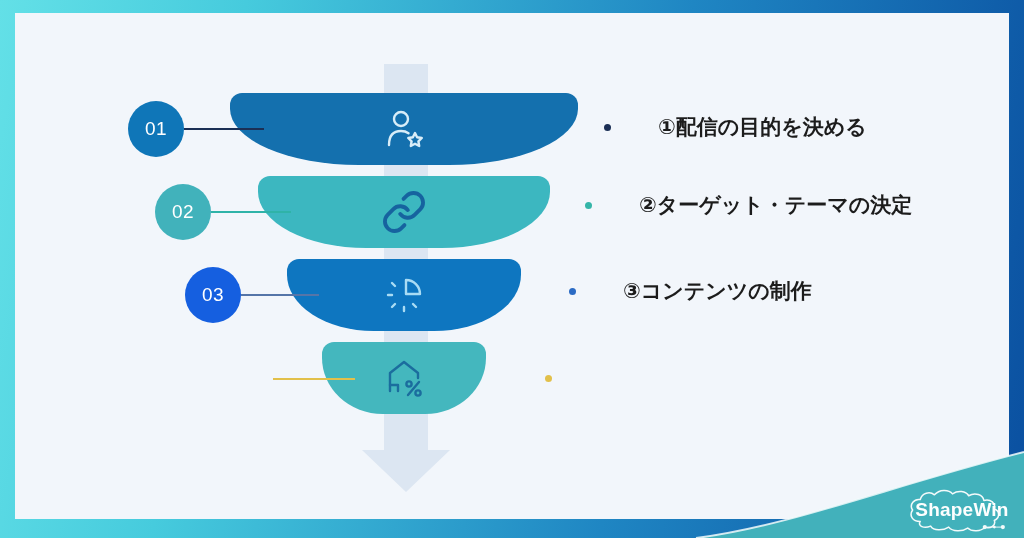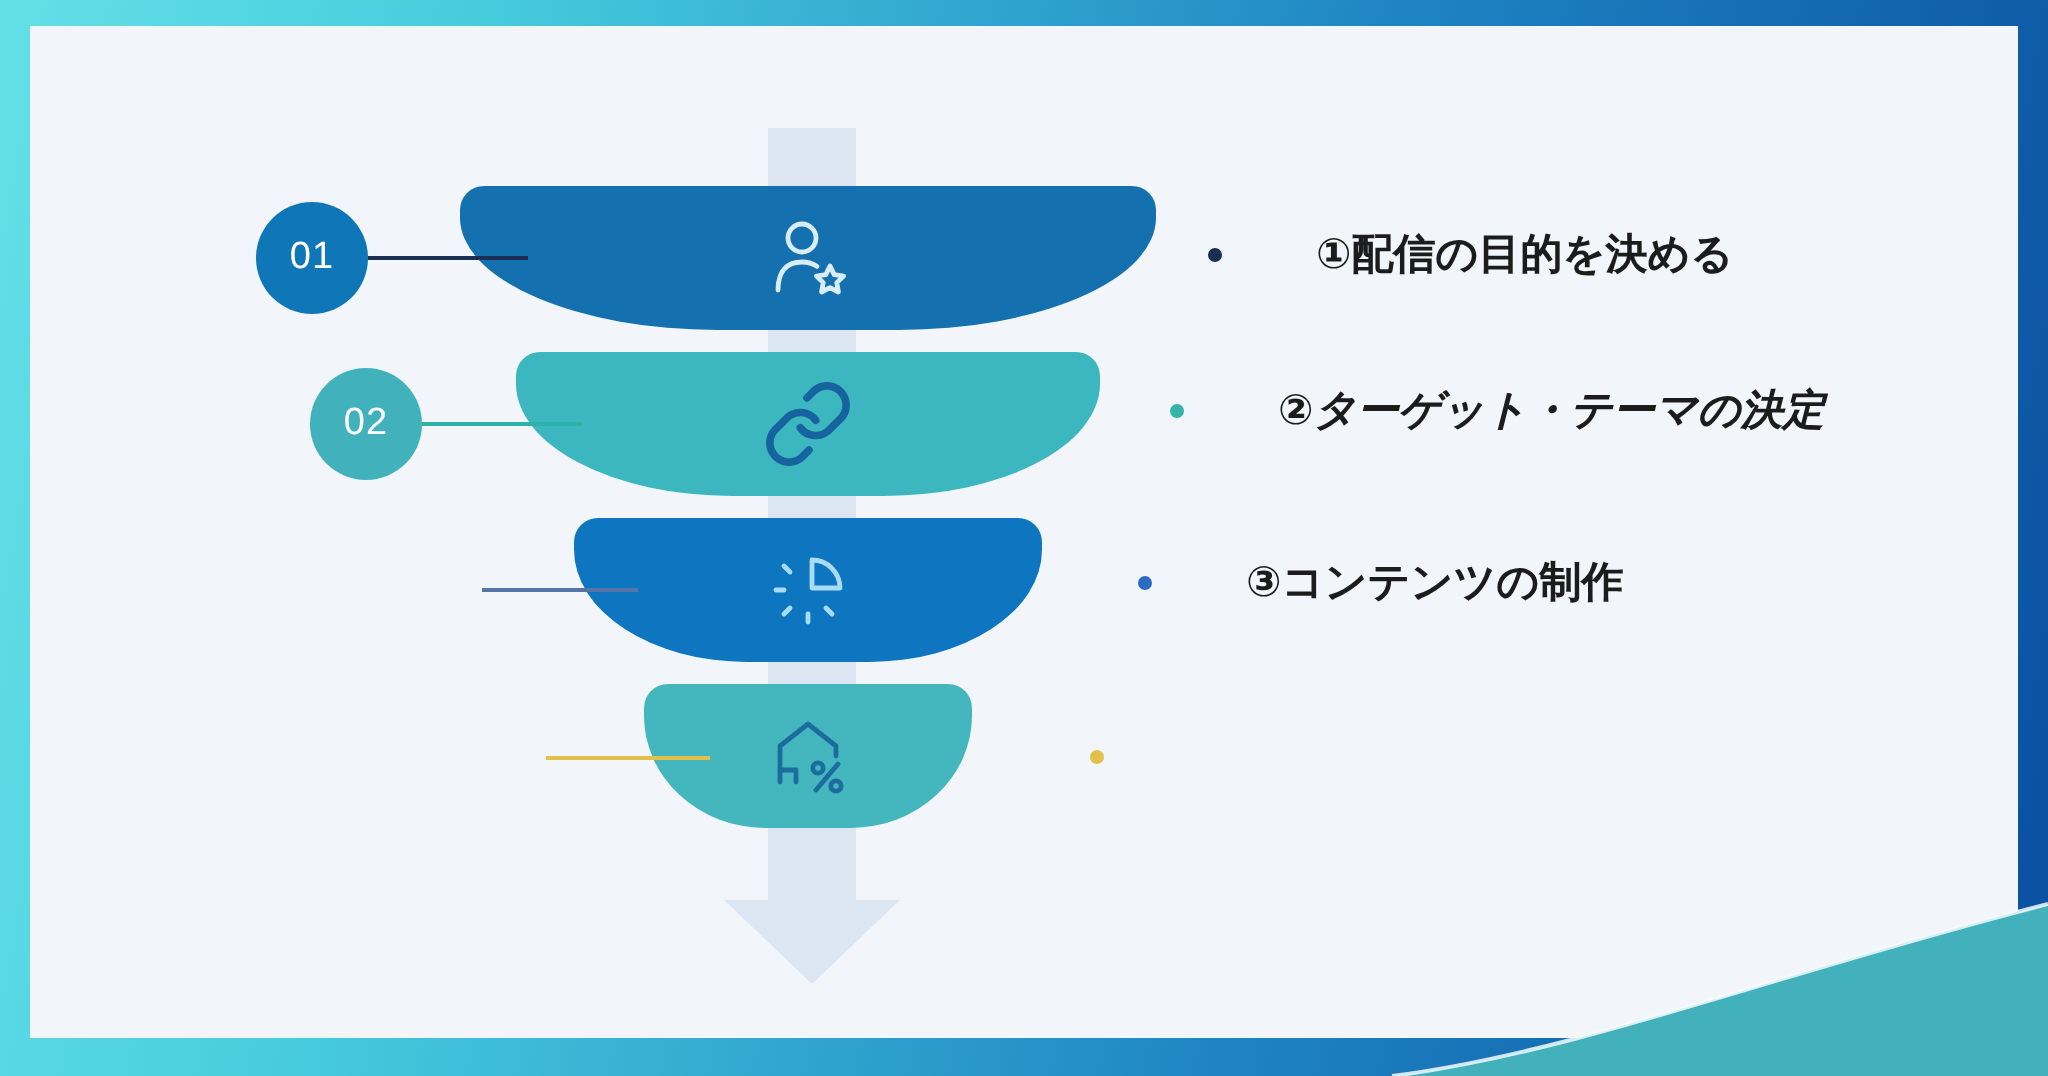--- a/index.html
+++ b/index.html
@@ -47,21 +47,21 @@
   .conn2{ left:211px; top:211px; width:80px; background:#2FB3A8; }
   .conn3{ left:241px; top:294px; width:78px; background:#5575A8; }
   .conn4{ left:273px; top:378px; width:82px; background:#E2C04A; }
 
   
   .label-row{
     position:absolute; display:flex; align-items:center; gap:47px; z-index:3;
     height:28px;
   }
   .row1{ left:604px; top:113px; }
-  .row2{ left:585px; top:191px;font-style:italic; }
+  .row2{ left:585px; top:191px; }
   .row3{ left:569px; top:277px; }
   .row4{ left:545px; top:364px; }
   .bullet{ width:7px; height:7px; border-radius:50%; flex:0 0 auto; }
   .b1{ background:#1B2F55; }
   .b2{ background:#35B5A8; }
   .b3{ background:#2B6BC4; }
   .b4{ background:#E2C04A; }
   .label-text{
     font-size:21px; font-weight:700; color:#1C1C1C; white-space:nowrap;
     font-family:"Liberation Sans","DejaVu Sans",sans-serif;
@@ -125,20 +125,21 @@
     </svg>
   </div>
 
   <div class="conn conn1"></div>
   <div class="conn conn2"></div>
   <div class="conn conn3"></div>
   <div class="conn conn4"></div>
 
   <div class="numcircle c1">01</div>
   <div class="numcircle c2">02</div>
+  <div class="numcircle c3">03</div>
 
   <div class="label-row row1">
     <span class="bullet b1"></span>
     <span class="label-text">①配信の目的を決める</span>
   </div>
   <div class="label-row row2">
     <span class="bullet b2"></span>
     <span class="label-text">②ターゲット・テーマの決定</span>
   </div>
   <div class="label-row row3">
@@ -147,13 +148,23 @@
   </div>
   <div class="label-row row4">
     <span class="bullet b4"></span>
   </div>
 
   <svg class="swoosh" width="424" height="98" viewBox="0 0 424 98">
     <path d="M96 98 C190 86 290 46 424 12 L424 98 Z" fill="#42B1BB"></path>
     <path d="M96 98 C190 86 290 46 424 12" fill="none" stroke="#F2FAFB" stroke-width="2" opacity="0.85"></path>
   </svg>
 
+  <div class="logo">
+    <svg class="cloud" width="114" height="46" viewBox="0 0 120 48" fill="none" stroke="#FDFEFE" stroke-width="1.6" stroke-linecap="round" stroke-linejoin="round" opacity="0.95">
+      <path d="M16 36 C8 36 4 30 8 24 C4 18 10 12 16 13 C18 6 26 4 31 8 C36 2 46 2 50 7 C56 3 64 4 67 9 C74 5 82 8 83 14 C90 12 96 17 94 23 C100 25 100 32 94 35 C96 40 90 44 84 42 C80 47 70 47 66 43 C60 47 50 47 46 42 C40 46 30 46 27 41 C20 44 13 41 16 36 Z"></path>
+      <circle cx="84" cy="42" r="2.2" fill="#FDFEFE" stroke="none"></circle>
+      <circle cx="94" cy="42" r="1.5" fill="#FDFEFE" stroke="none"></circle>
+      <circle cx="103" cy="42" r="2.2" fill="#FDFEFE" stroke="none"></circle>
+      <path d="M86 42 h15" stroke-width="1"></path>
+    </svg>
+    <span class="logo-text">ShapeWin</span>
+  </div>
 </div>
 
 </body></html>

